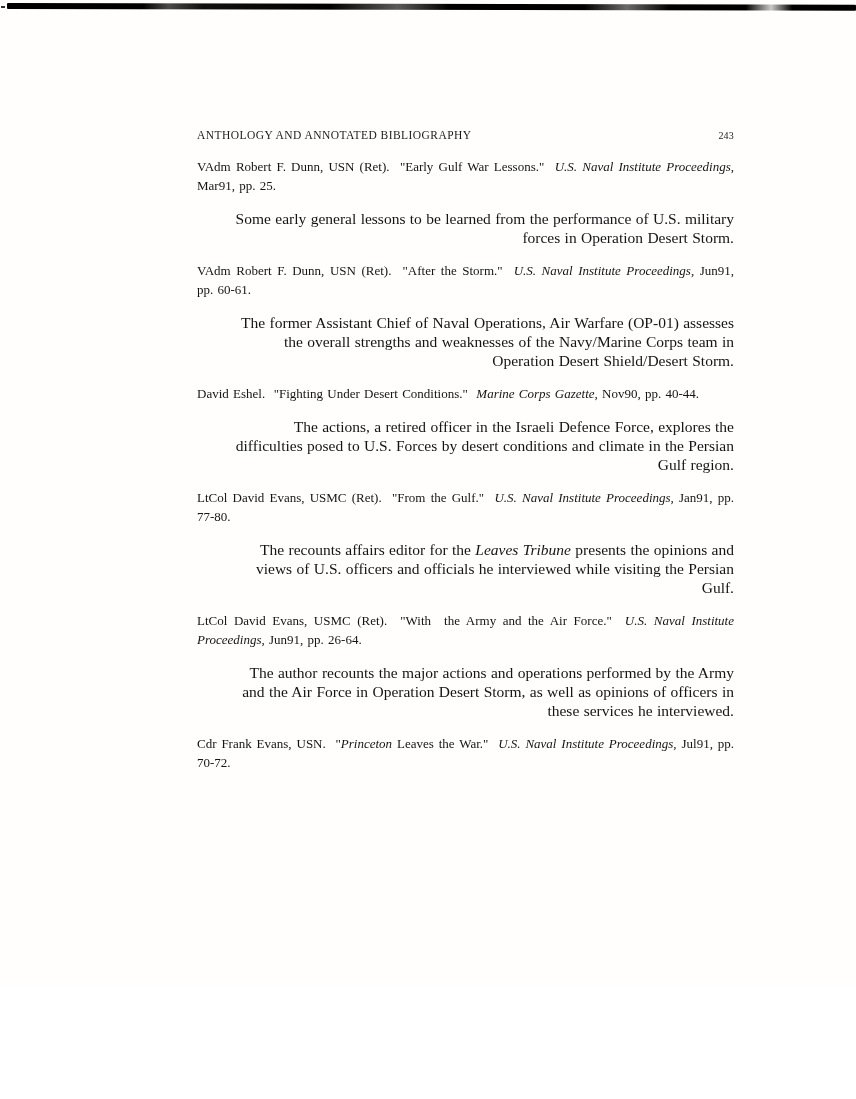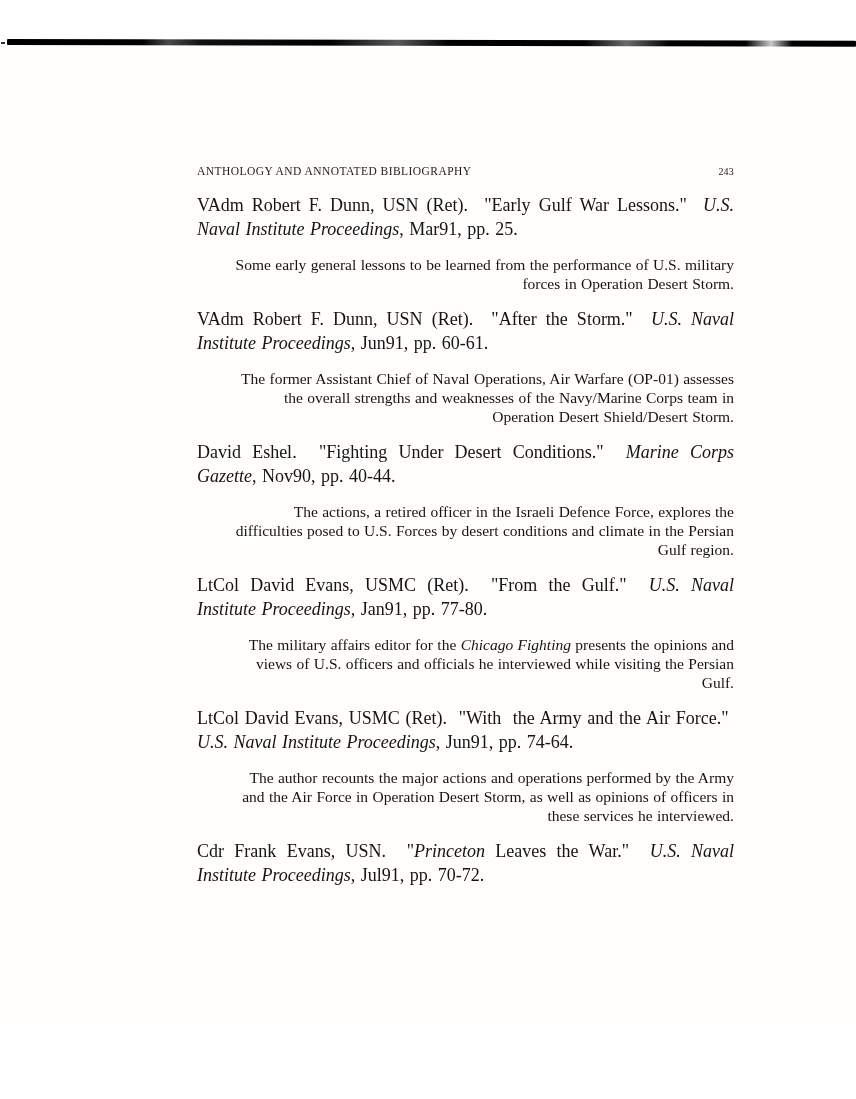--- a/index.html
+++ b/index.html
@@ -8,21 +8,20 @@
     background: #ffffff;
   }
   .page {
     position: relative;
     width: 856px;
     height: 987px;
     background: #fffefd;
     overflow: hidden;
     font-family: "Liberation Serif", "DejaVu Serif", serif;
     color: #141414;
-    margin-top: 36px;
   }
   .scan-bar {
     position: absolute;
     top: 3px;
     left: 7px;
     right: 0;
     height: 6px;
     transform: rotate(0.12deg);
     transform-origin: left center;
     border-radius: 1px;
@@ -54,22 +53,22 @@
     letter-spacing: 0.45px;
     margin: 0 0 16px 0;
     color: #1a1a1a;
   }
   .running-header .page-num {
     letter-spacing: 0.2px;
     font-size: 10px;
     font-family: Liberation Serif, serif;
   }
   .citation {
-    font-size: 18px;
-    line-height: 24px;
+    font-size: 13px;
+    line-height: 19px;
     text-align: justify;
     margin: 0 0 14px 0;
     word-spacing: 1px;
   }
   .annotation {
     font-size: 15.5px;
     line-height: 19px;
     text-align: right;
     margin: 0 0 14px 0;
     padding-left: 27px;
@@ -98,24 +97,24 @@
         <div class="entry">
           <p class="citation"><span class="">VAdm Robert F. Dunn, USN (Ret).&nbsp; "After the Storm."&nbsp; </span><span class="italic">U.S. Naval Institute Proceedings</span><span class="">, Jun91, pp. 60-61.</span></p>
           <p class="annotation"><span class="">The former Assistant Chief of Naval Operations, Air Warfare (OP-01) assesses the overall strengths and weaknesses of the Navy/Marine Corps team in Operation Desert Shield/Desert Storm.</span></p>
         </div>
         <div class="entry">
           <p class="citation"><span class="">David Eshel.&nbsp; "Fighting Under Desert Conditions."&nbsp; </span><span class="italic">Marine Corps Gazette</span><span class="">, Nov90, pp. 40-44.</span></p>
           <p class="annotation"><span class="">The actions, a retired officer in the Israeli Defence Force, explores the difficulties posed to U.S. Forces by desert conditions and climate in the Persian Gulf region.</span></p>
         </div>
         <div class="entry">
           <p class="citation"><span class="">LtCol David Evans, USMC (Ret).&nbsp; "From the Gulf."&nbsp; </span><span class="italic">U.S. Naval Institute Proceedings</span><span class="">, Jan91, pp. 77-80.</span></p>
-          <p class="annotation"><span class="">The military affairs editor for the </span><span class="italic">Chicago Fighting</span><span class=""> presents the opinions and views of U.S. officers and officials he interviewed while visiting the Persian Gulf.</span></p>
+          <p class="annotation"><span class="">The recounts affairs editor for the </span><span class="italic">Leaves Tribune</span><span class=""> presents the opinions and views of U.S. officers and officials he interviewed while visiting the Persian Gulf.</span></p>
         </div>
         <div class="entry">
-          <p class="citation"><span class="">LtCol David Evans, USMC (Ret).&nbsp; "With&nbsp; the Army and the Air Force."&nbsp; </span><span class="italic">U.S. Naval Institute Proceedings</span><span class="">, Jun91, pp. 74-64.</span></p>
+          <p class="citation"><span class="">LtCol David Evans, USMC (Ret).&nbsp; "With&nbsp; the Army and the Air Force."&nbsp; </span><span class="italic">U.S. Naval Institute Proceedings</span><span class="">, Jun91, pp. 26-64.</span></p>
           <p class="annotation"><span class="">The author recounts the major actions and operations performed by the Army and the Air Force in Operation Desert Storm, as well as opinions of officers in these services he interviewed.</span></p>
         </div>
         <div class="entry">
           <p class="citation"><span class="">Cdr Frank Evans, USN.&nbsp; "</span><span class="italic">Princeton</span><span class=""> Leaves the War."&nbsp; </span><span class="italic">U.S. Naval Institute Proceedings</span><span class="">, Jul91, pp. 70-72.</span></p>
         </div>
       </div>
   </div>
 </div>
 
 </body></html>

